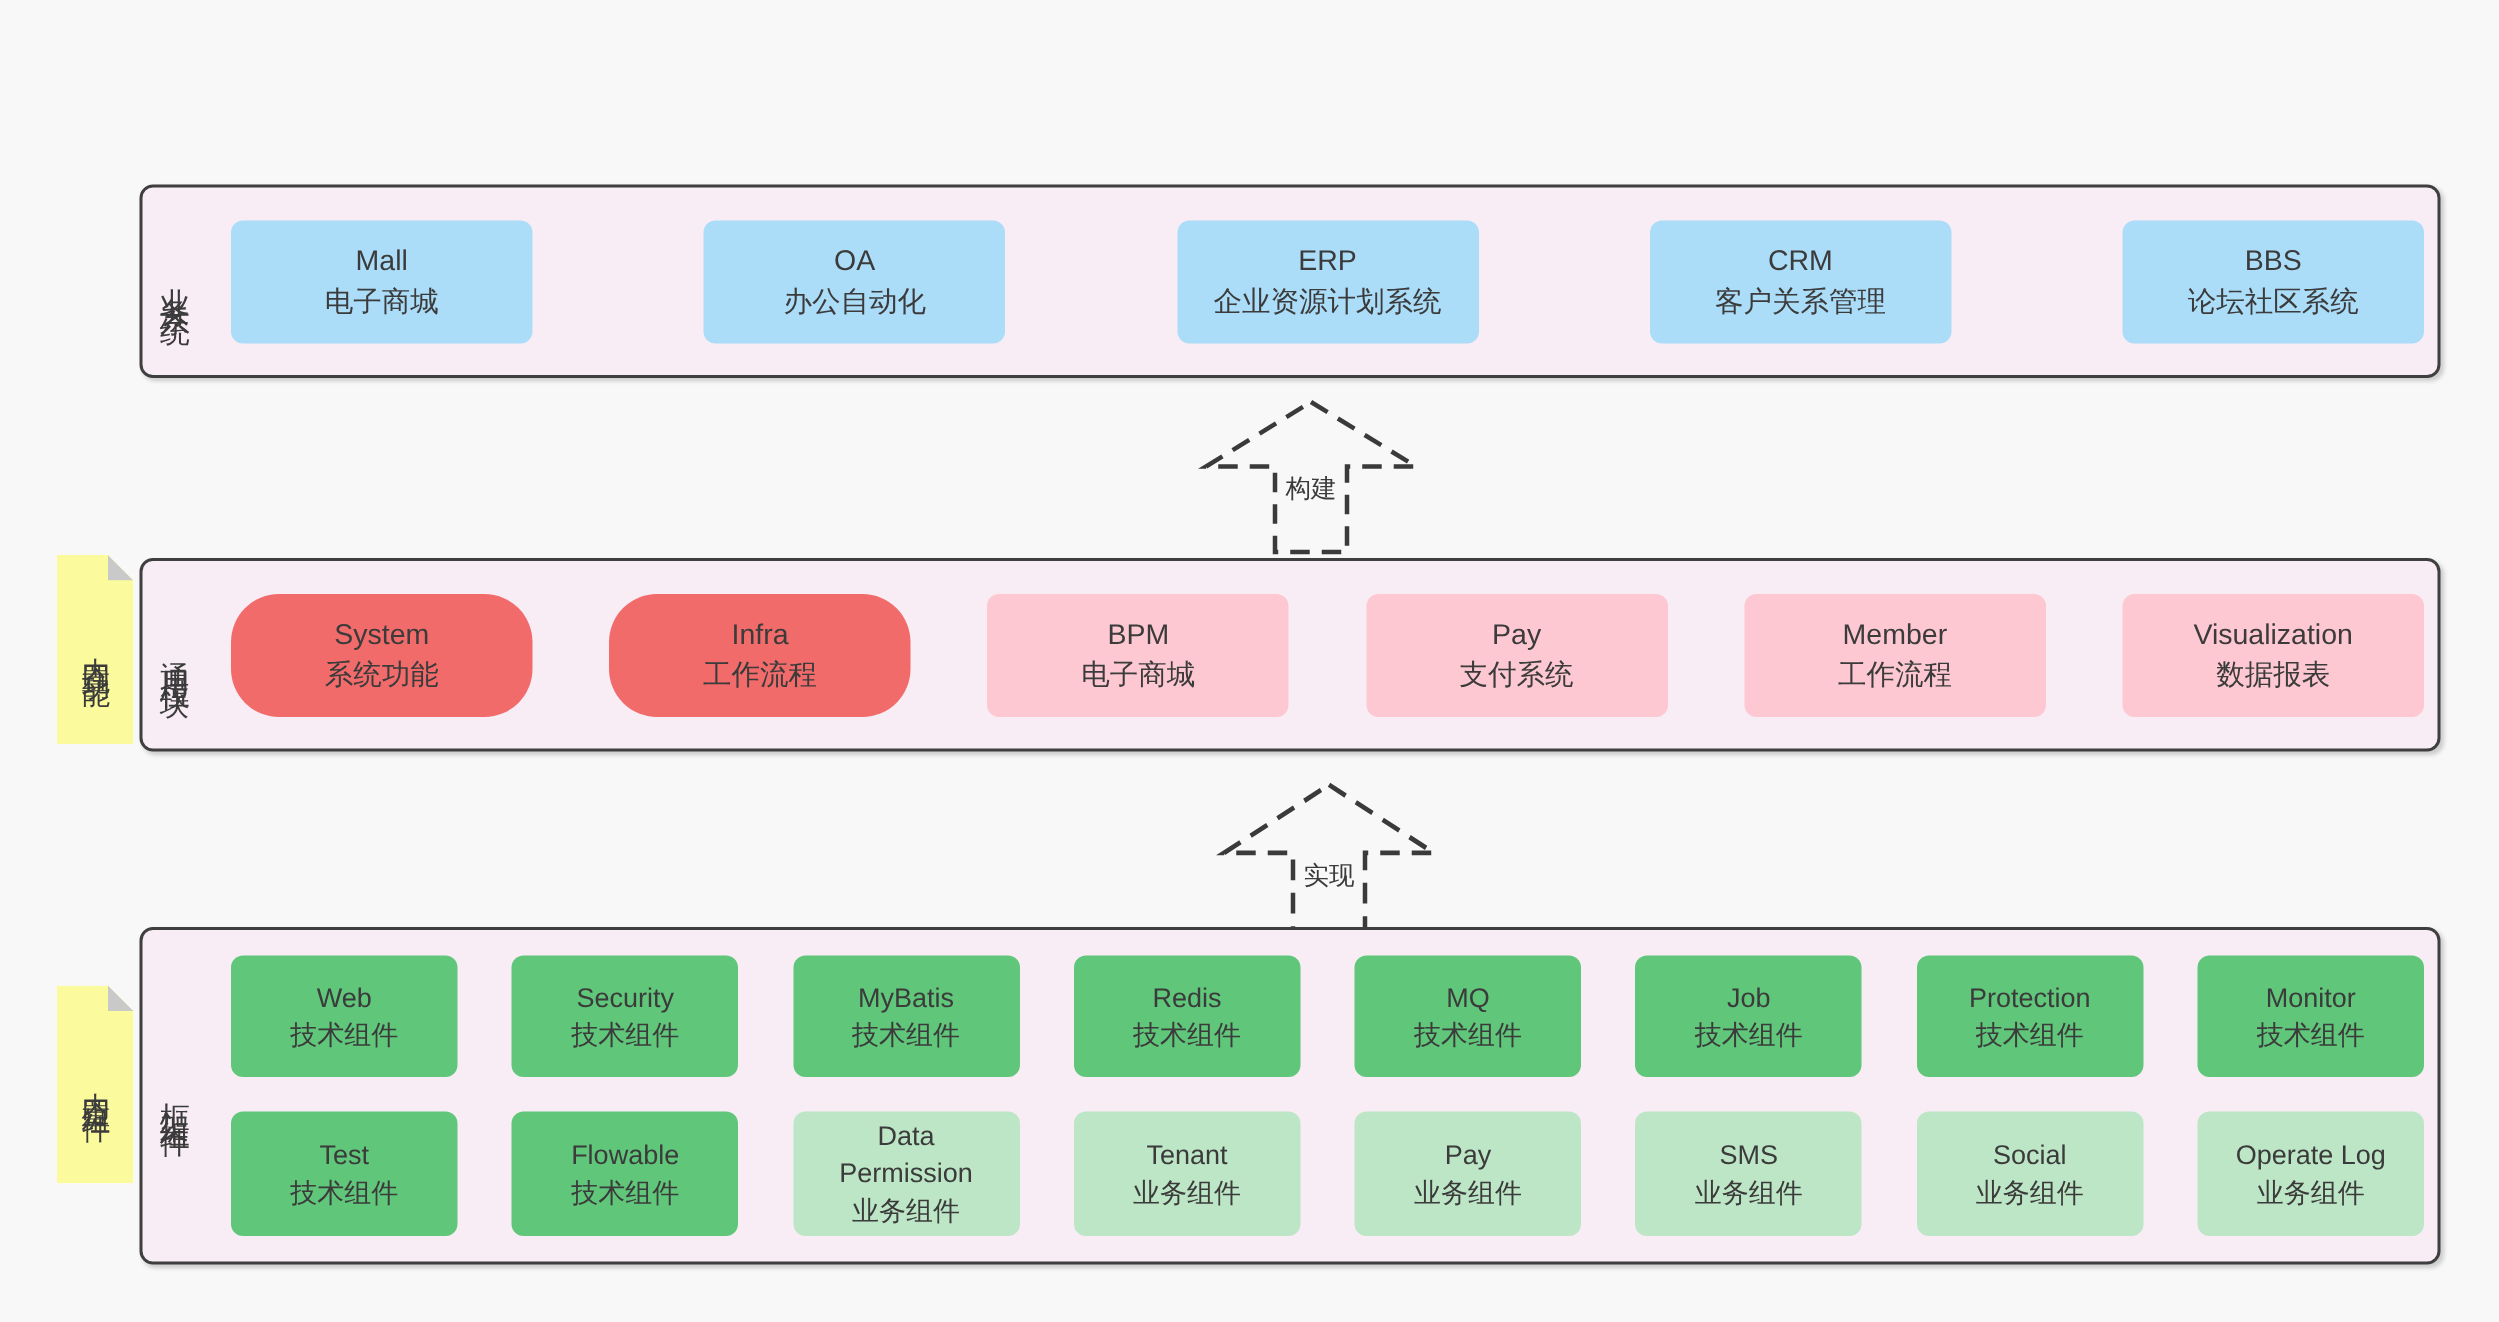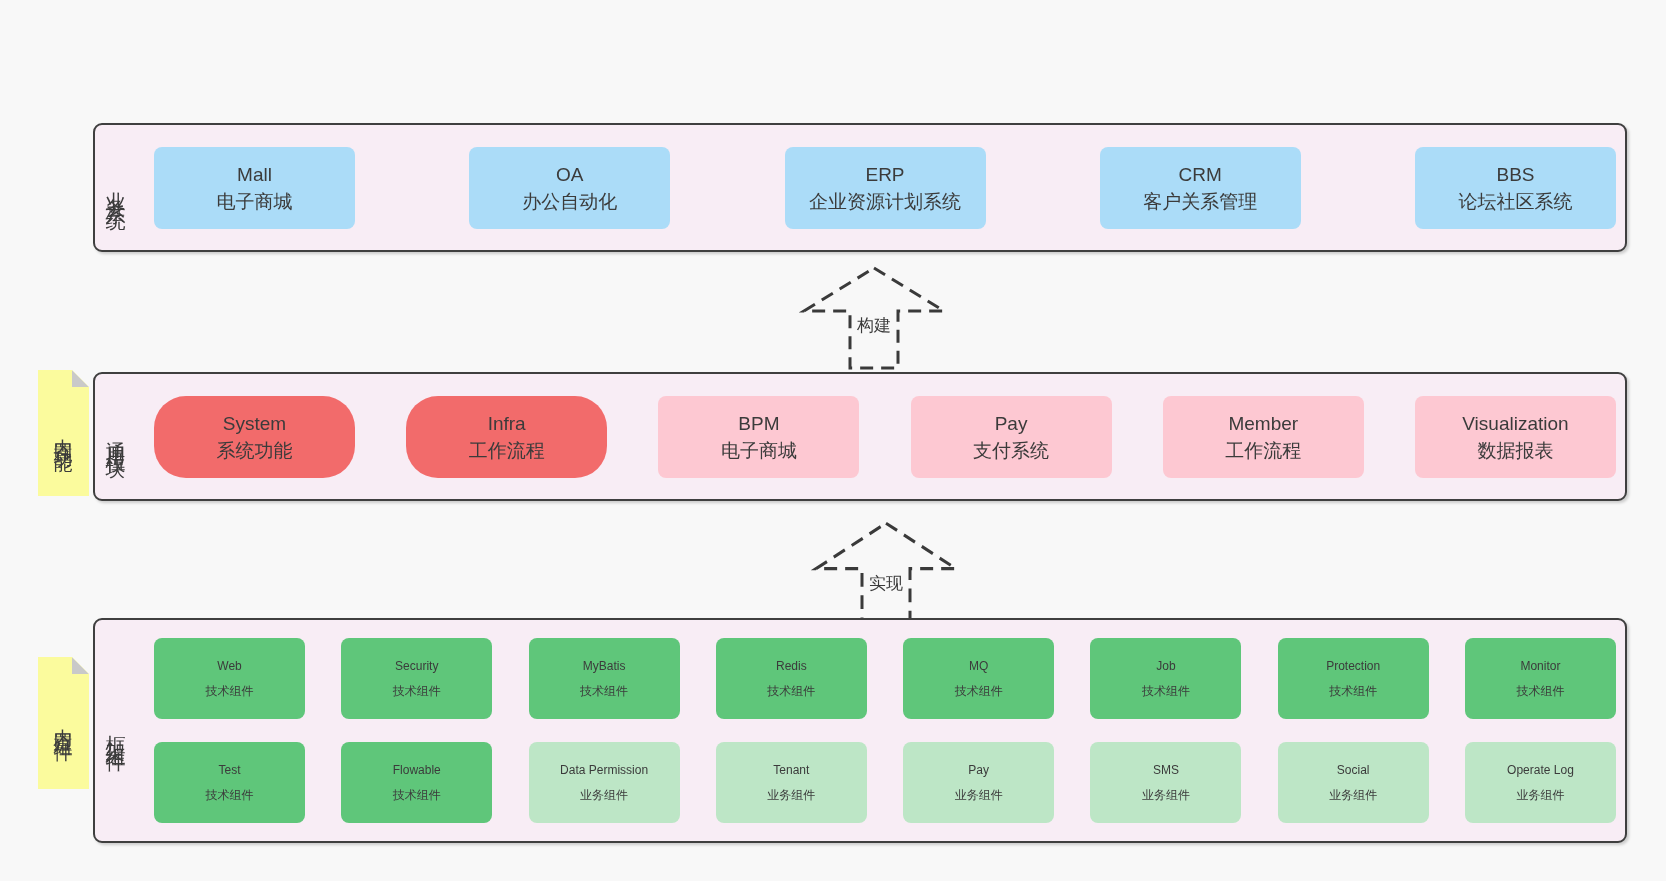--- a/index.html
+++ b/index.html
@@ -30,21 +30,21 @@
   .rows{
     position:absolute; left:59px; right:9px; top:0; bottom:0;
     display:flex; flex-direction:column; justify-content:center; gap:23px;
   }
   .box-row{display:flex; justify-content:space-between;}
   .box{
     box-sizing:border-box; border-radius:8px; display:flex; flex-direction:column;
     align-items:center; justify-content:center; text-align:center;
   }
   .layer-0 .box,.layer-1 .box{width:201px; height:82px; font-size:19px; line-height:27px; padding:0 10px;text-align:right;}
-  .layer-2 .box{width:151px; min-height:81px; font-size:12px; line-height:25px; padding:4px 16px;}
+  .layer-2 .box{width:151px; min-height:81px; font-size:18px; line-height:25px; padding:4px 16px;}
   .v-blue{background:var(--blue);}
   .v-red{background:var(--red);border-radius:32px;}
   .v-pink{background:var(--pink);}
   .v-green{background:var(--green);}
   .v-lightgreen{background:var(--lightgreen);}
   .sticky{
     position:absolute; left:38px; width:51px; background:var(--yellow);
     clip-path:polygon(0 0, calc(100% - 17px) 0, 100% 17px, 100% 100%, 0 100%);
     display:flex; align-items:center; justify-content:center;
   }

